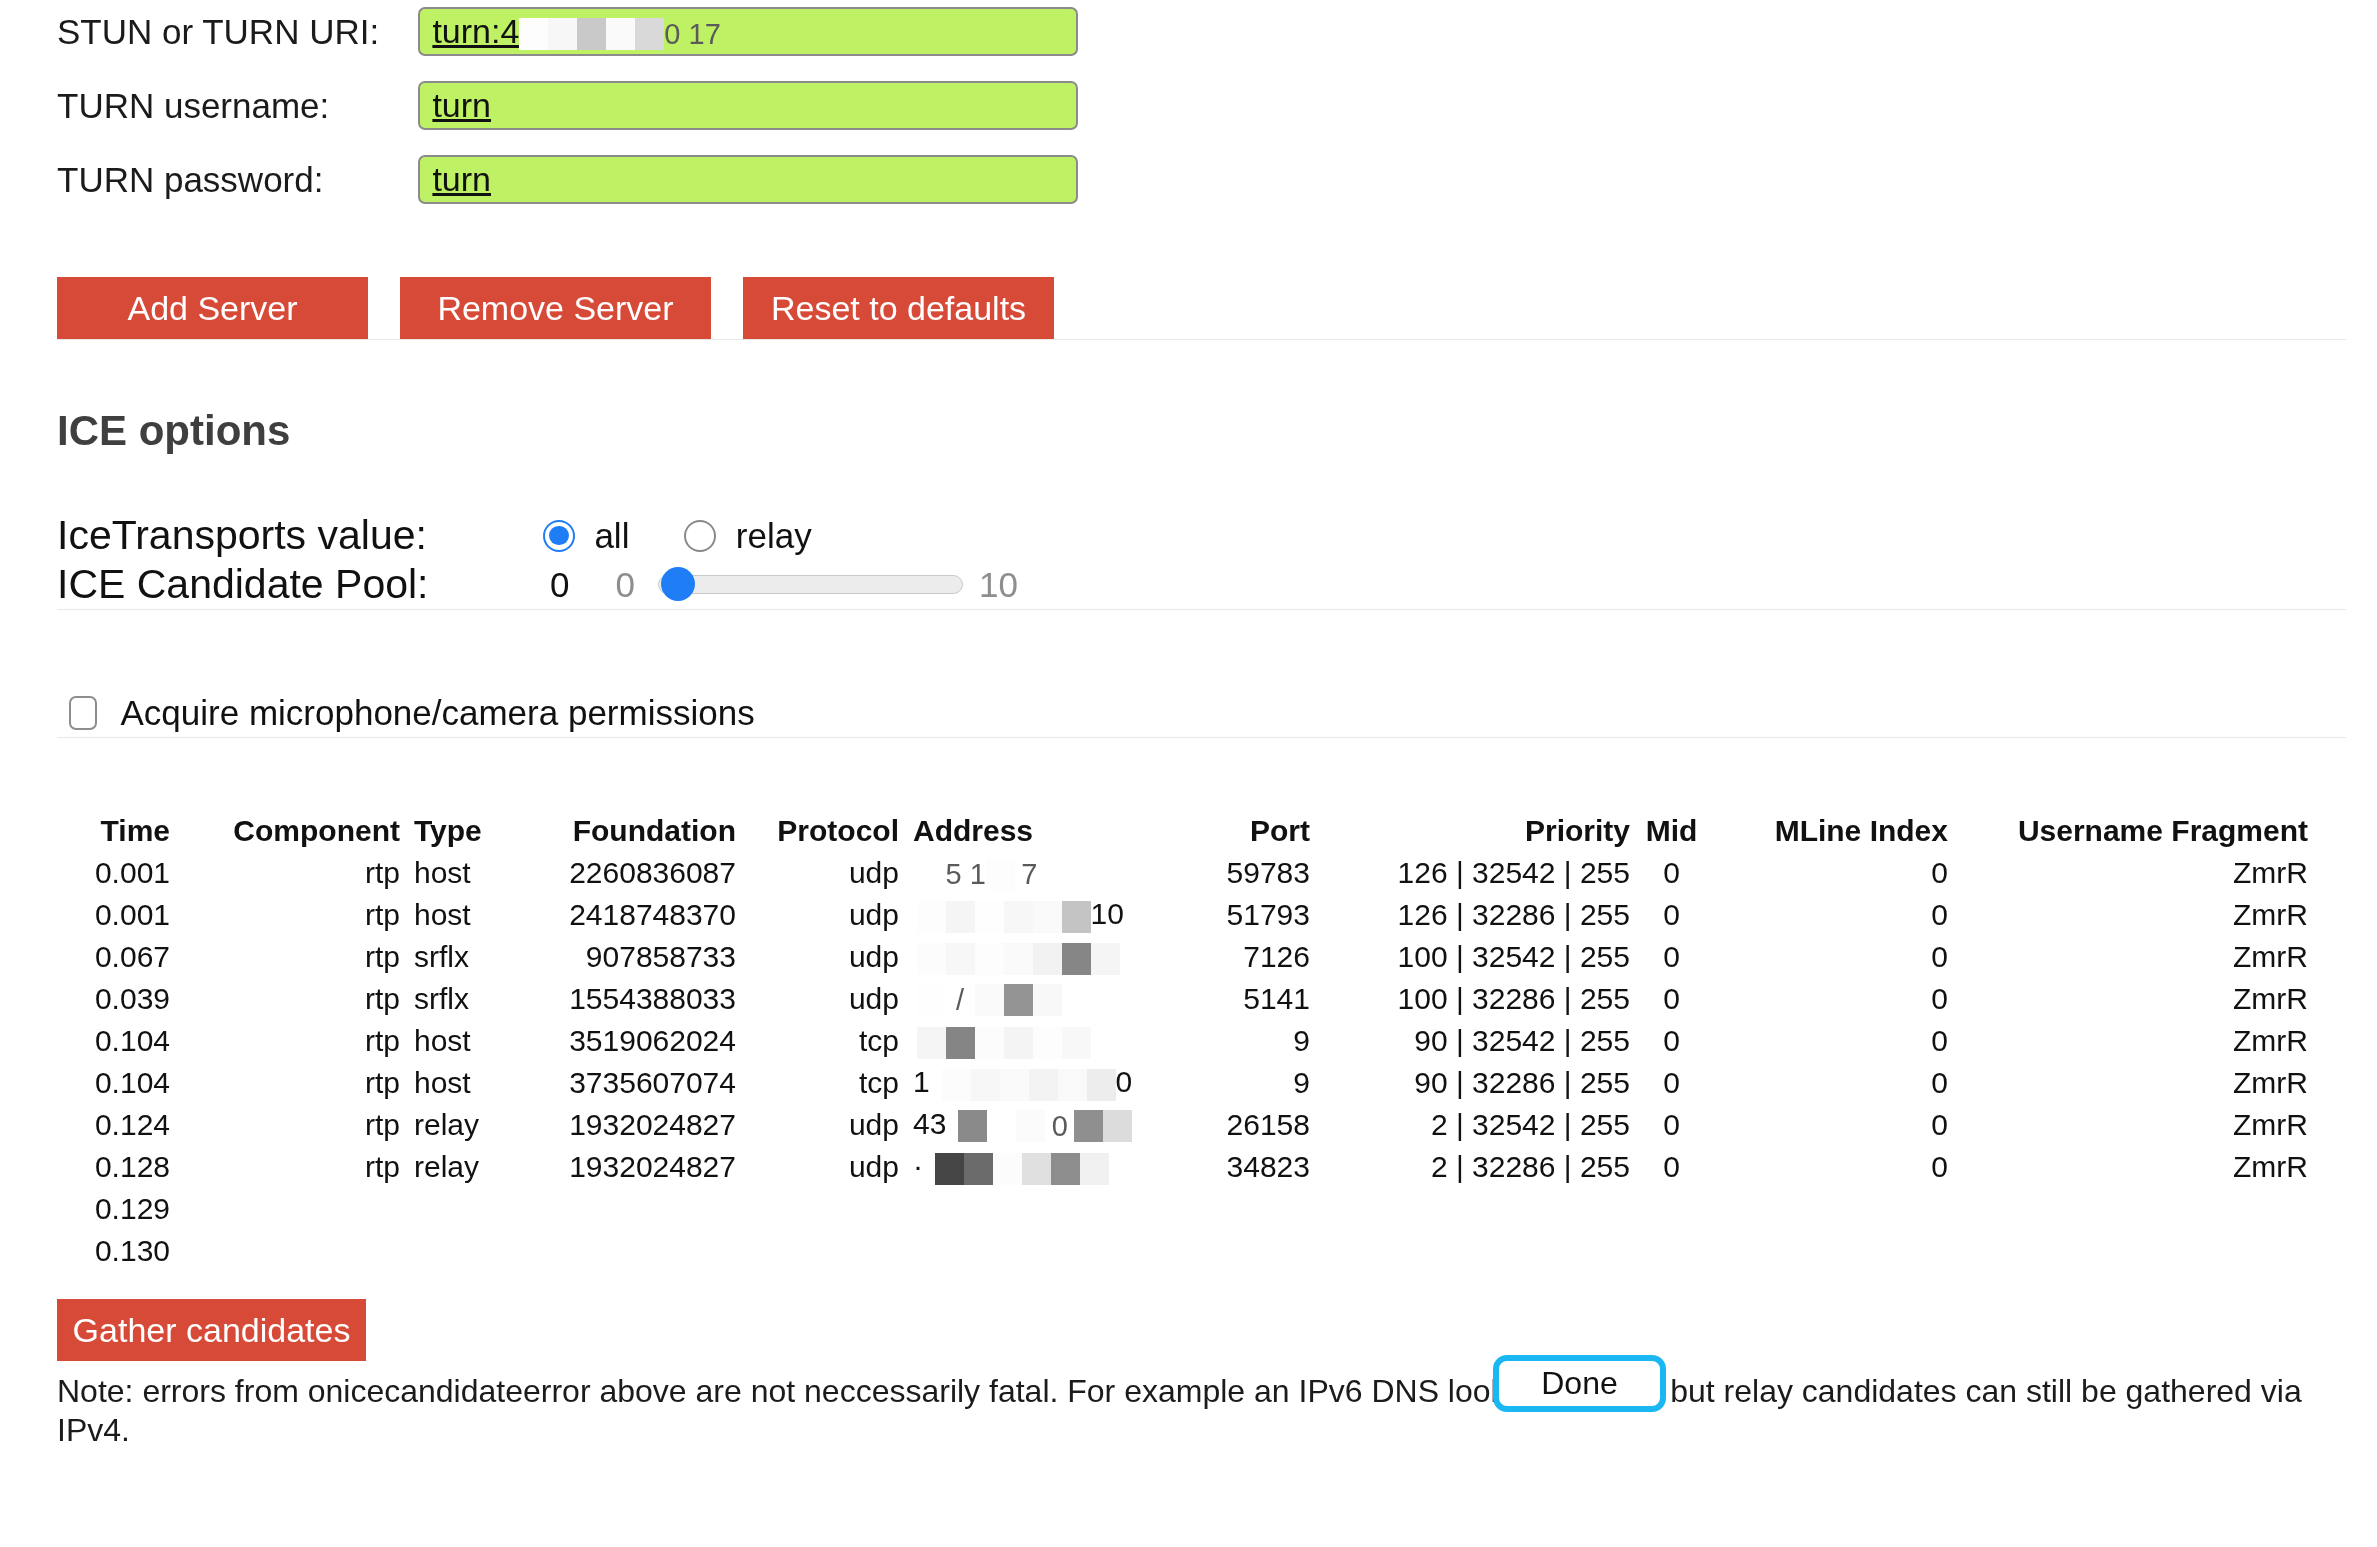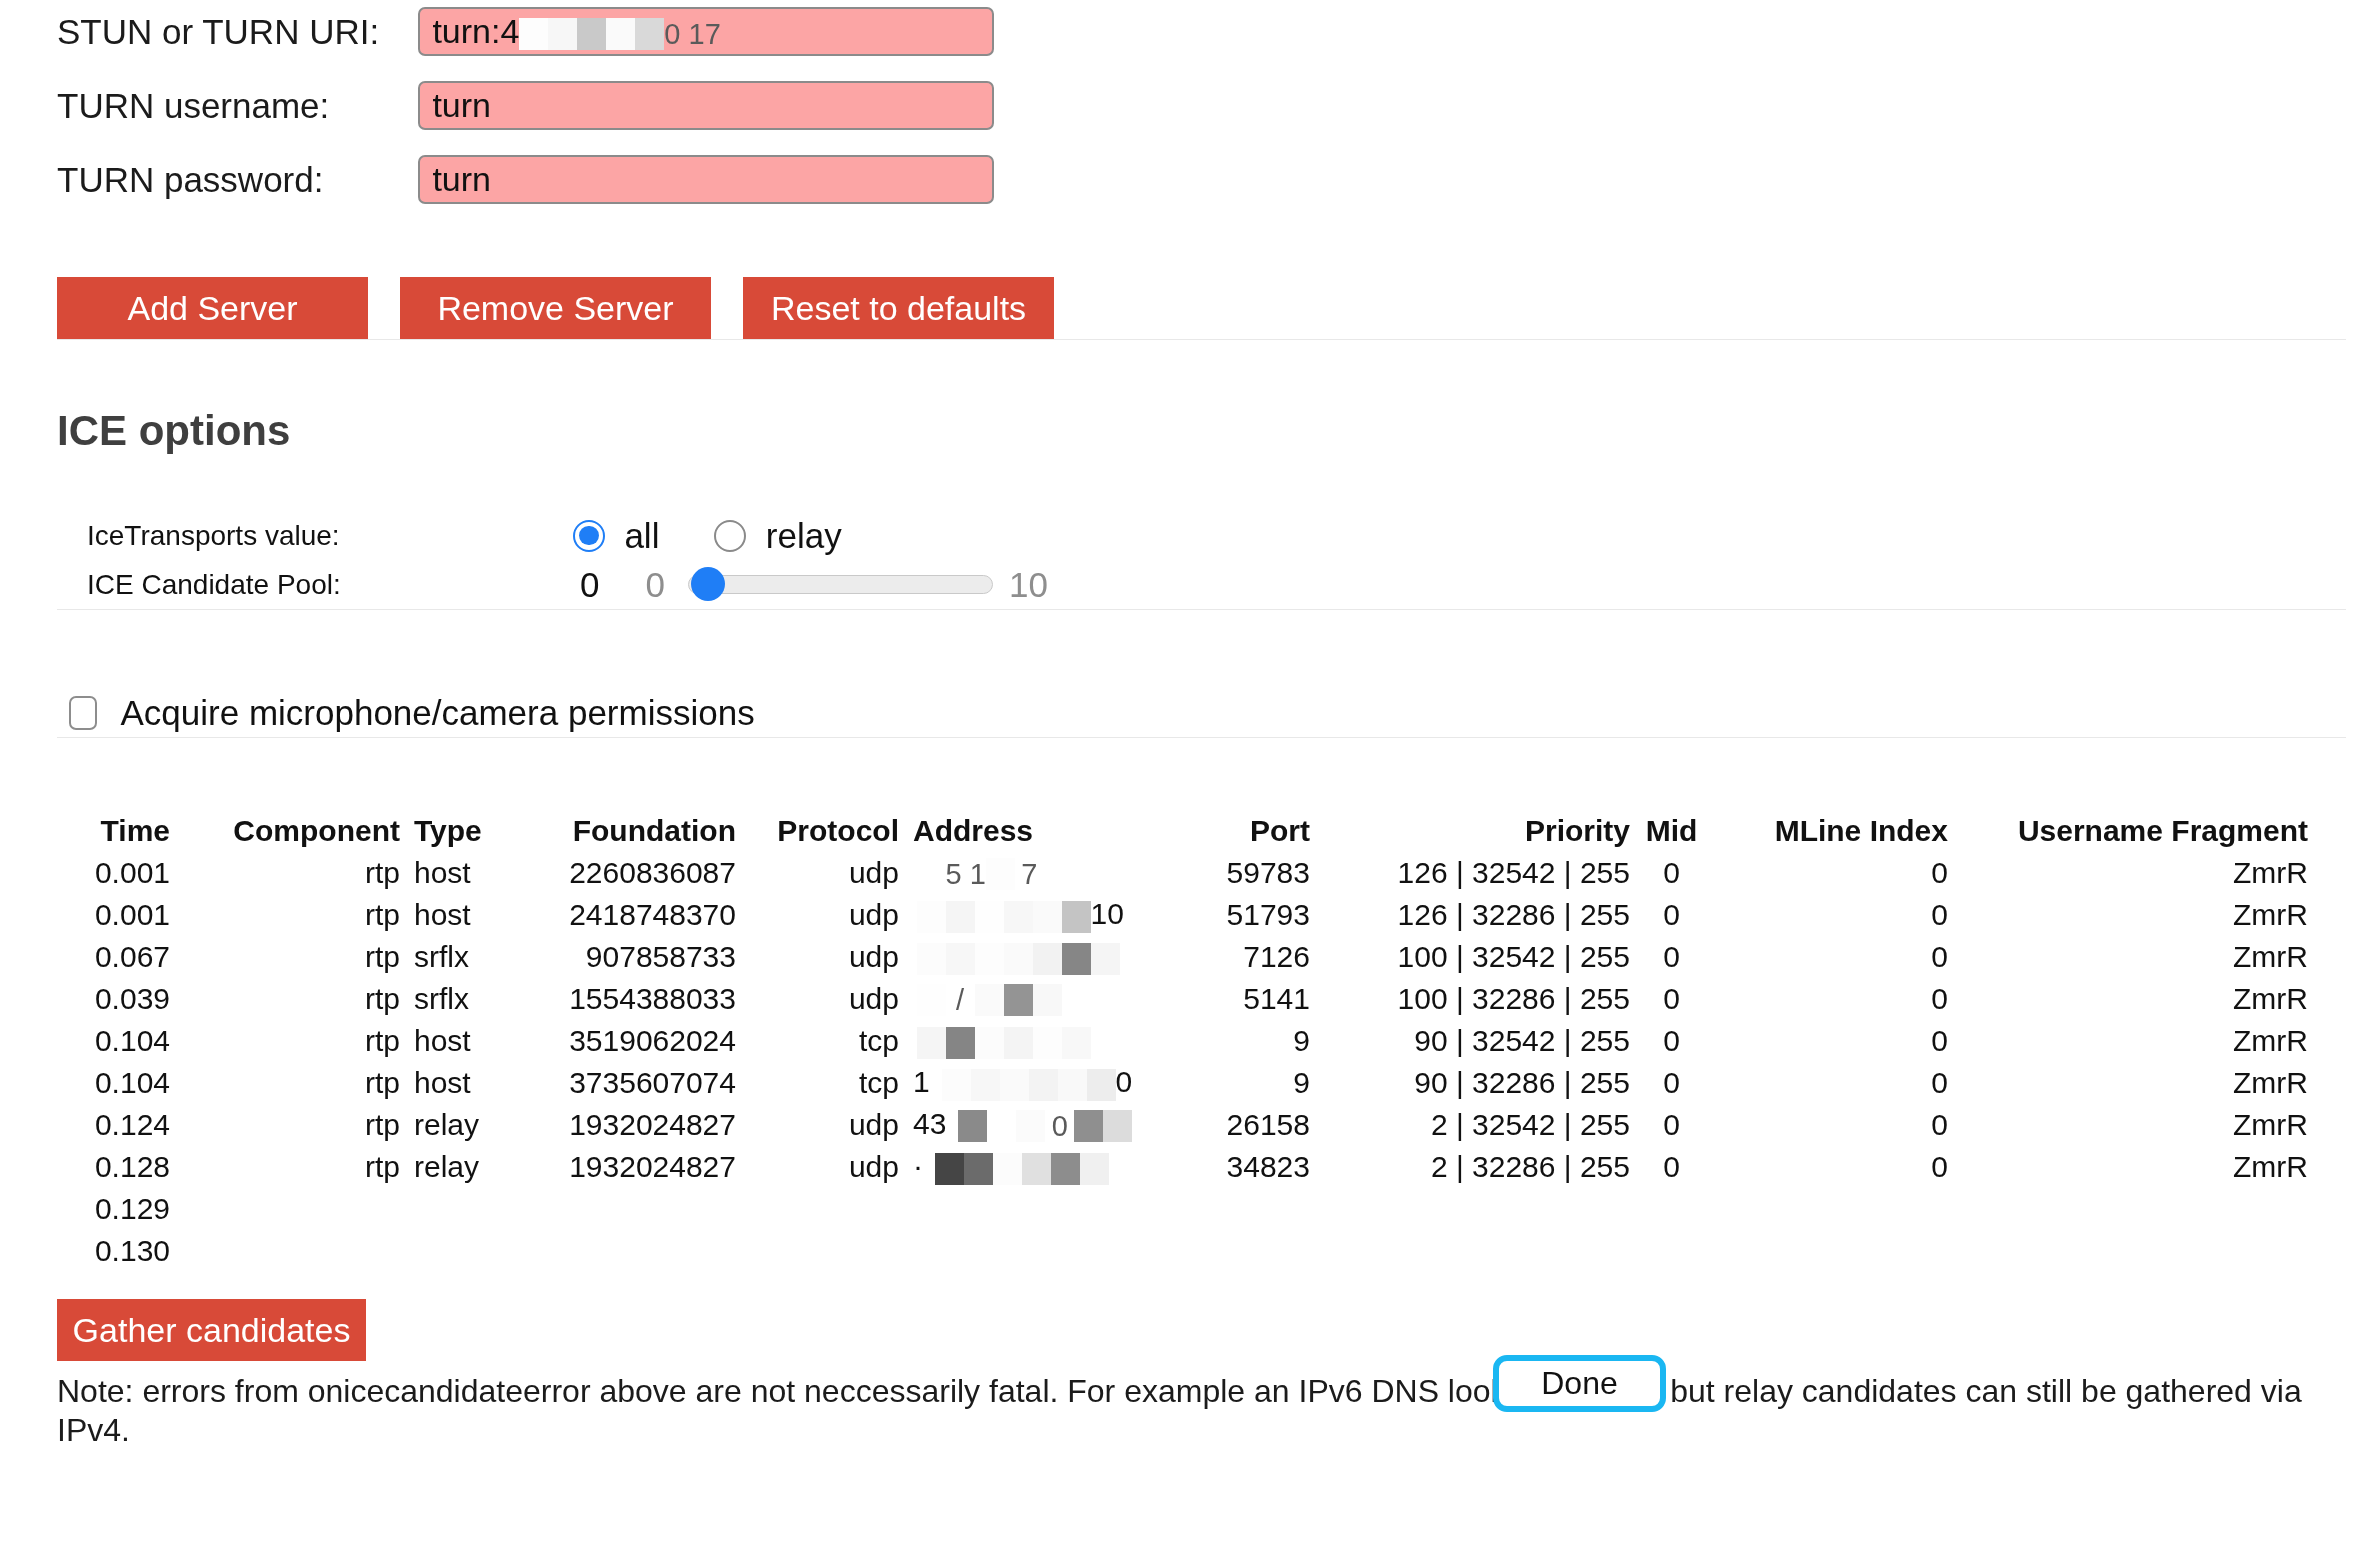--- a/index.html
+++ b/index.html
@@ -11,43 +11,43 @@
     overflow: hidden;
     position: relative;
     font-family: "Liberation Sans", sans-serif;
     color: #111;
   }
   
   .form-rows { padding-top: 7px; margin-left: 57px; display: flex; flex-direction: column; gap: 25px; }
   .frow { display: flex; align-items: center; height: 49px; }
   .flabel { width: 361px; font-size: 35px; color: #1b1b1b; }
   .tinput {
-    width: 576px; height: 49px;
+    width: 660px; height: 49px;
     border: 2.6px solid #8b8b8b; border-radius: 7px;
-    background: #fca5a5; display: flex; align-items: center;
-    padding: 0 12.4px; font-size: 34px; white-space: nowrap; overflow: hidden;
+    background: #bef264; display: flex; align-items: center;
+    padding: 0 12.4px; font-size: 34px; white-space: nowrap; overflow: hidden; text-decoration: underline;
   }
   .px { display: inline-block; width: 29px; height: 32px; vertical-align: middle; flex: 0 0 auto; }
   .ghost { display: inline-block; min-width: 29px; color: #5a5a5a; font-size: 29px; text-align: center; vertical-align: middle; }
   
   .btnrow { margin: 73px 0 0 57px; display: flex; gap: 32px; }
   .btn {
     width: 311px; height: 62px; border: none; border-radius: 0;
     background: var(--button_red, #d84a38); color: #fff;
     font-family: inherit; font-size: 34px;
     display: flex; align-items: center; justify-content: center; cursor: pointer;
   }
   .btn.gather { width: 309px; margin: 27px 0 0 57px; }
   hr.div { border: none; border-top: 1.8px solid var(--divider, #e8e8e8); margin: 0 31px 0 57px; }
   .d1 { margin-top: 56px; } .d2 { margin-top: 57px; } .d3 { margin-top: 48px; }
   h2.ice { margin: 65px 0 0 57px; font-size: 42px; line-height: 51px; font-weight: 700; color: var(--heading_gray, #3f3f3f); }
   
   .opts { margin-top: 55px; }
   .optrow { display: flex; align-items: center; height: 49px; margin-left: 57px; font-size: 35px; }
-  .olabel { width: 486px; font-size: 28px; margin-left: 30px; }
+  .olabel { width: 486px; font-size: 41px; }
   .radio { width: 32px; height: 32px; border-radius: 50%; border: 2.6px solid #8a8a8a; background: #fff; position: relative; display: inline-block; flex: 0 0 auto; }
   .radio.sel { border-color: var(--accent_blue, #1f7ef6); }
   .radio.sel::after { content: ""; position: absolute; inset: 4.4px; border-radius: 50%; background: var(--accent_blue, #1f7ef6); }
   .rlabel { margin-left: 19.4px; }
   .r2 { margin-left: 55px; }
   .pool-value { margin-left: 7px; }
   .minlab, .maxlab { color: var(--muted, #8e8e8e); }
   .minlab { margin-left: 46px; }
   .maxlab { margin-left: 16px; }
   .track { width: 305px; height: 19.4px; margin-left: 23px; background: #ececec; border: 1.8px solid #c9c9c9; border-radius: 10.6px; position: relative; flex: 0 0 auto; }

